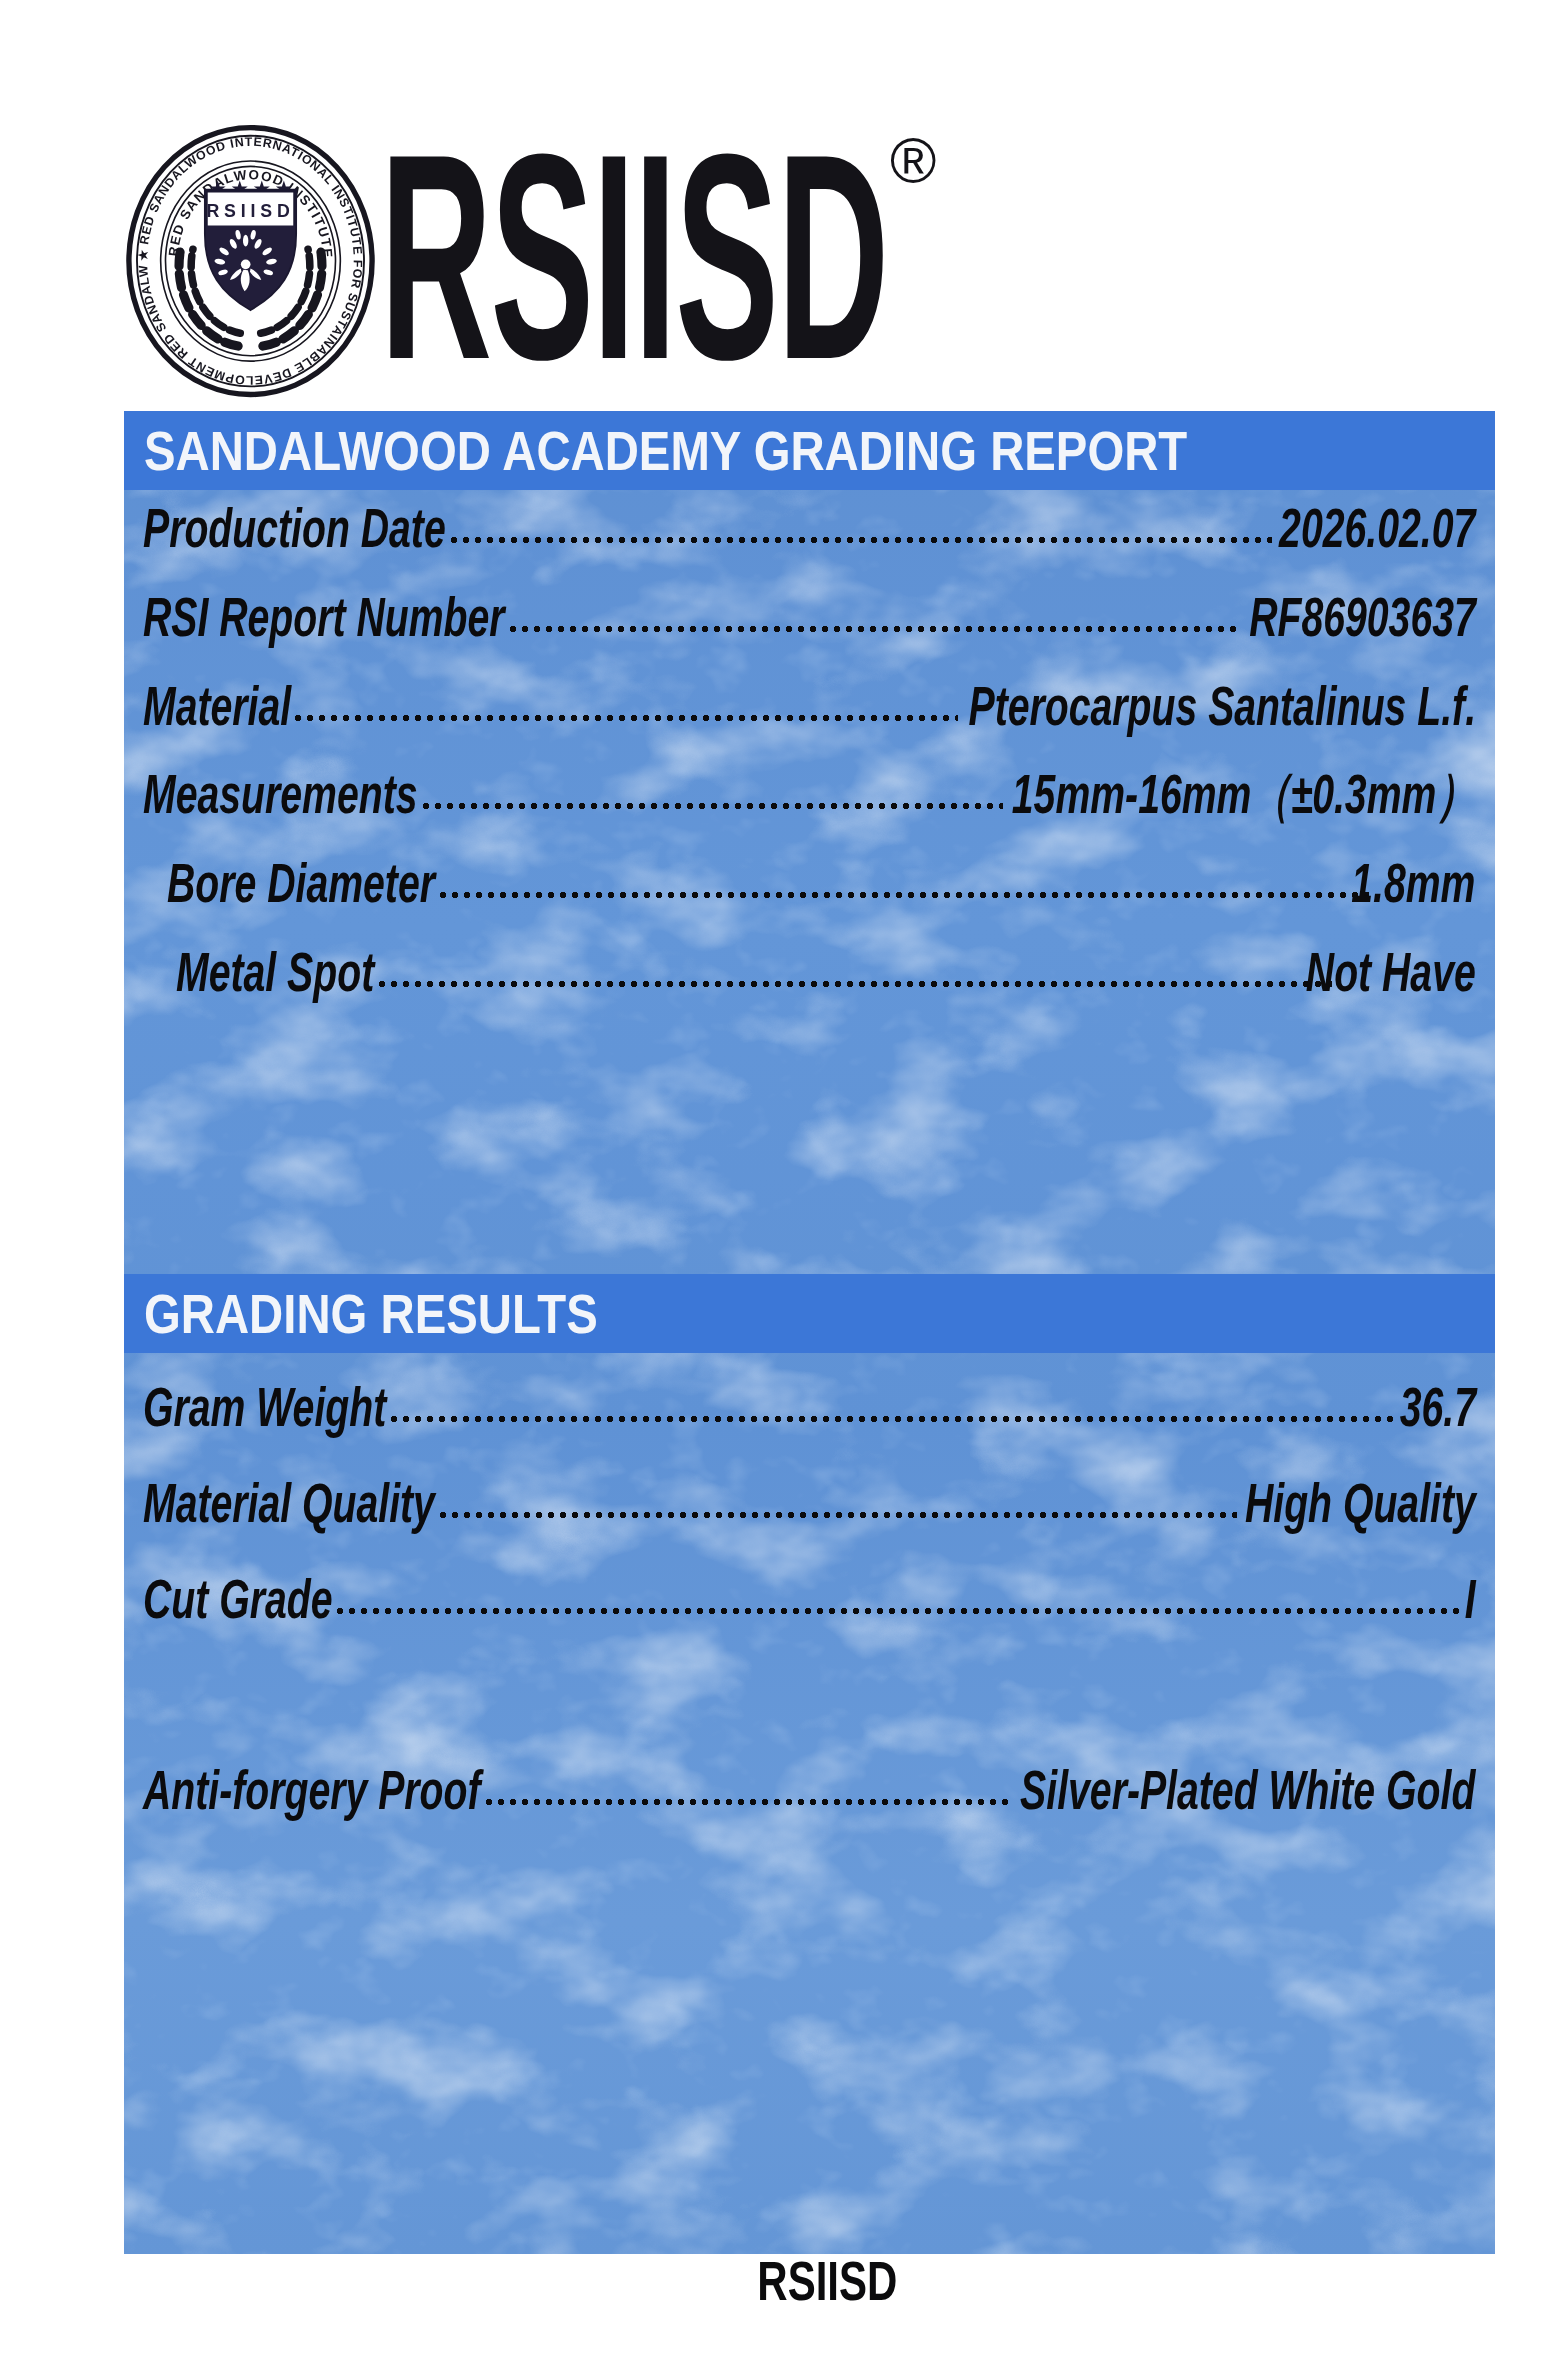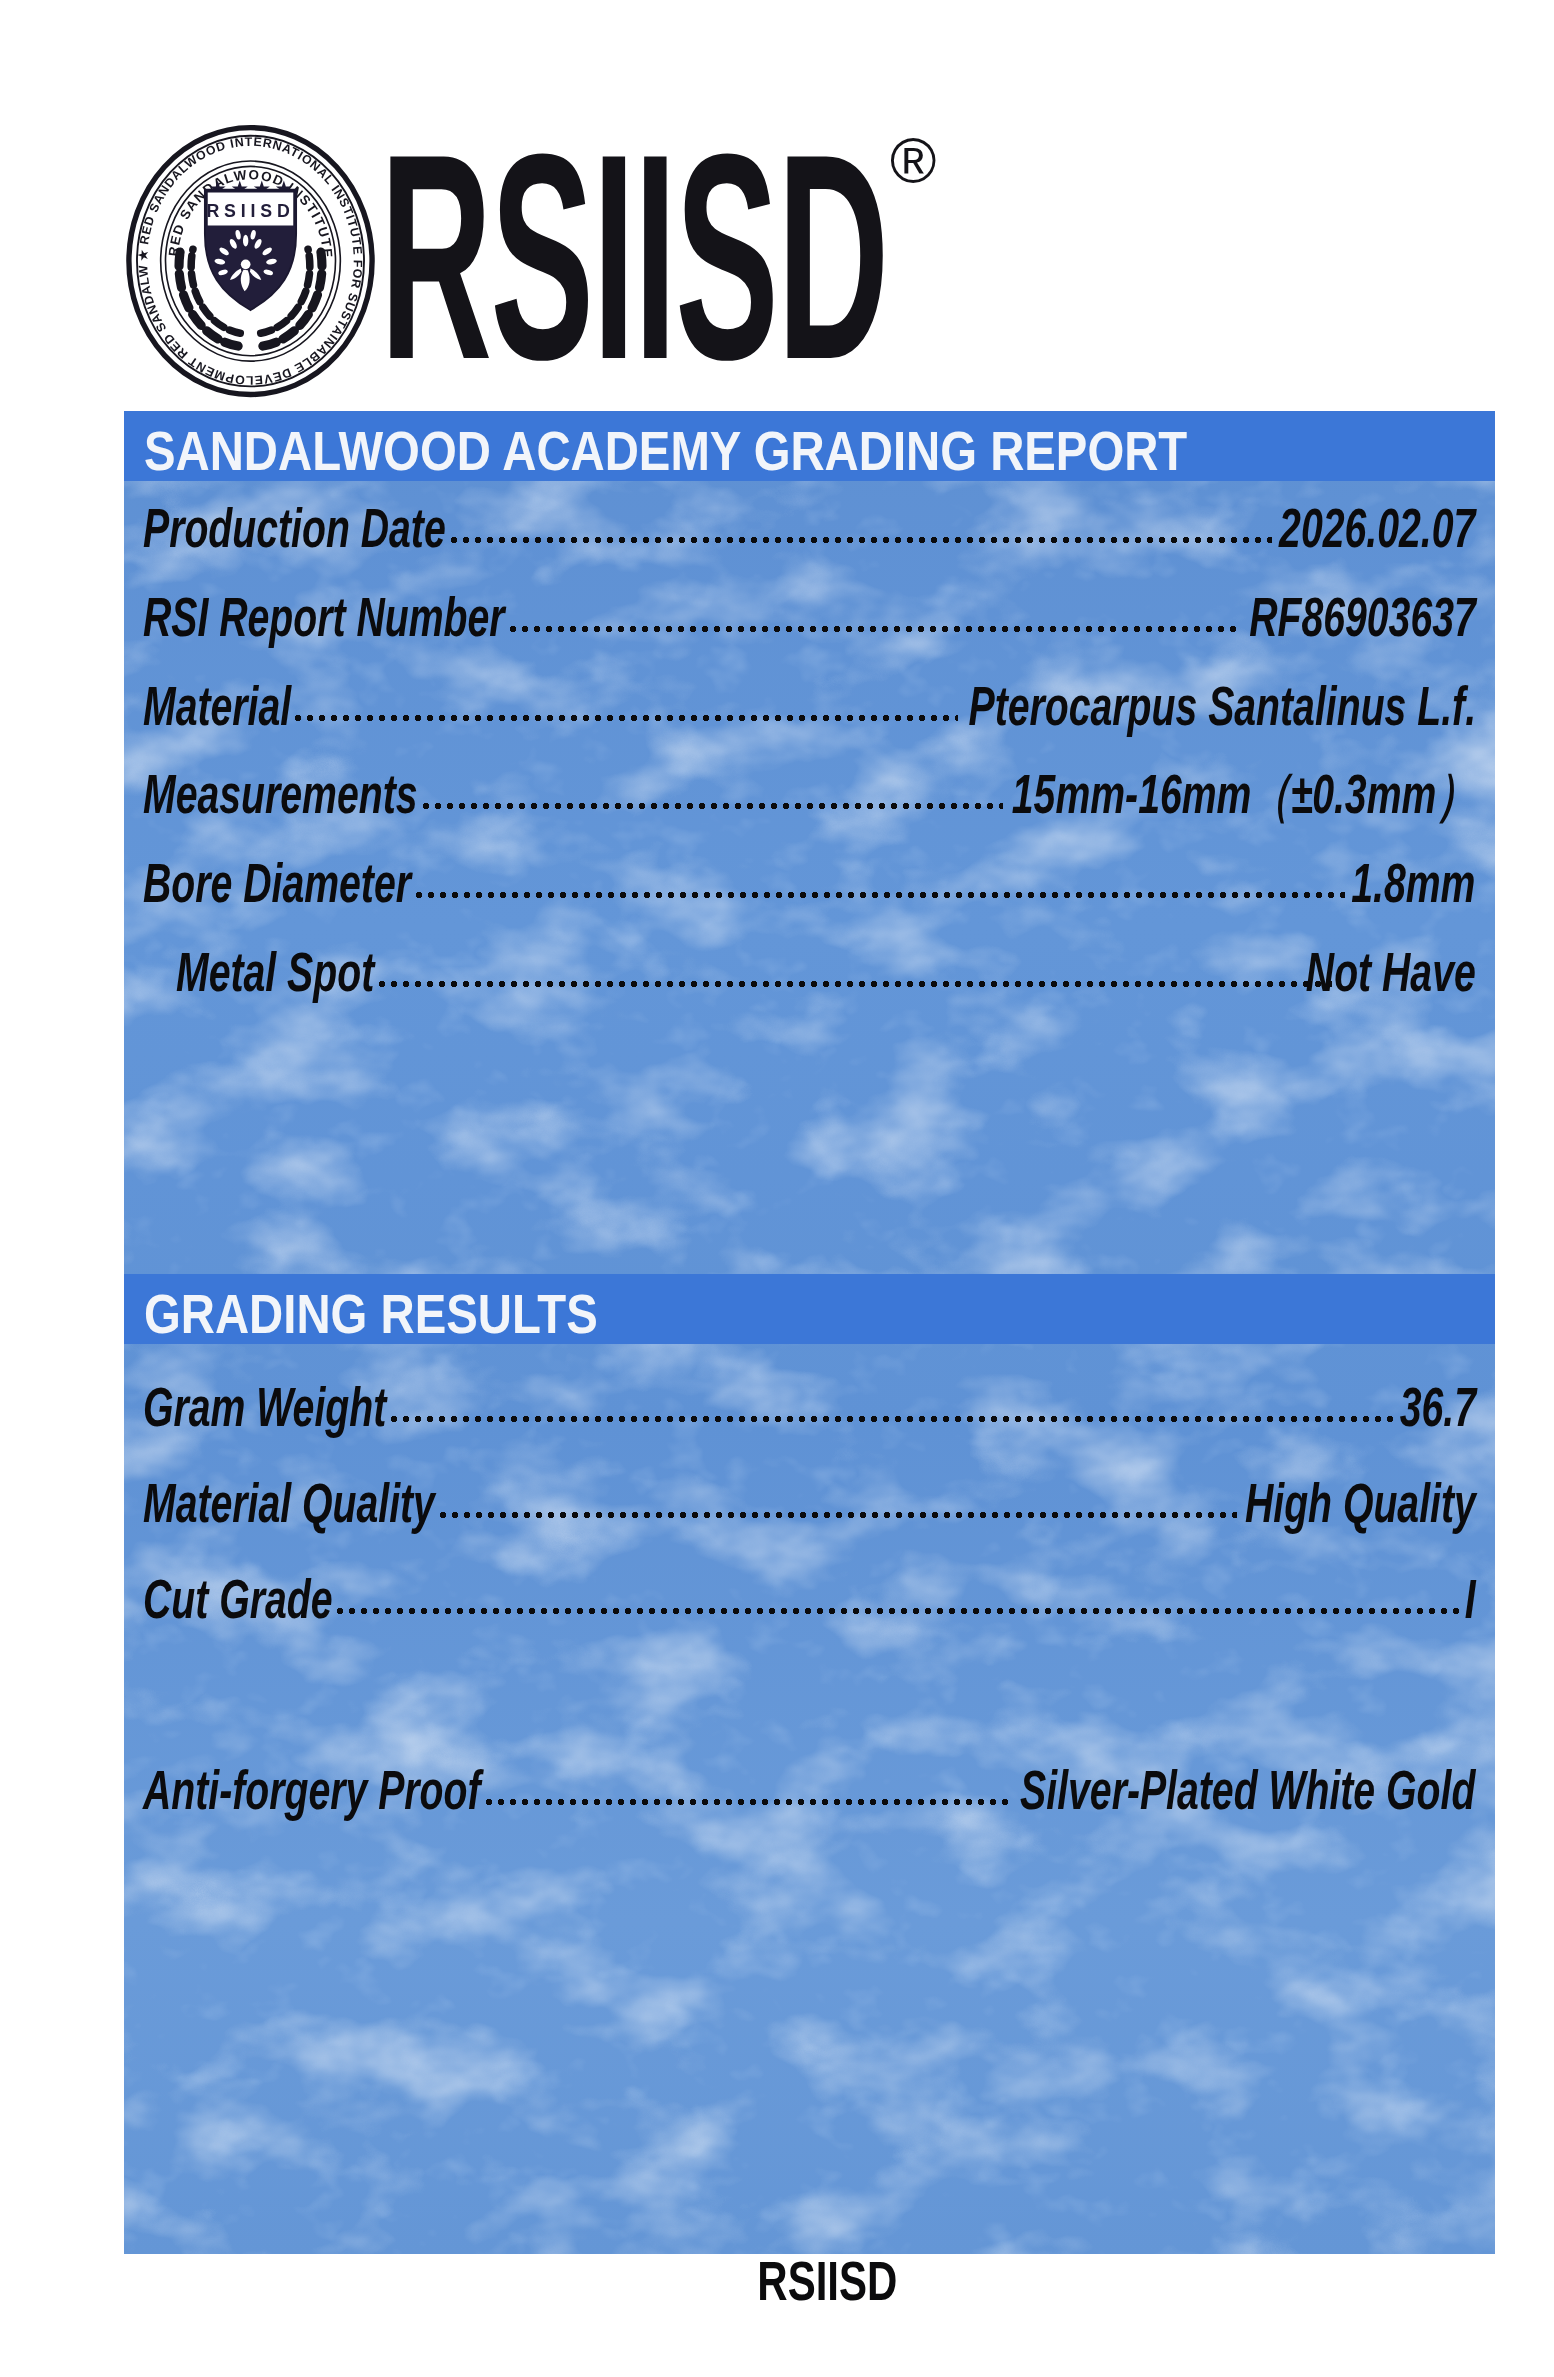--- a/index.html
+++ b/index.html
@@ -26,21 +26,21 @@
     font-size:63px;line-height:63px;color:#141318;font-weight:normal;
   }
   
   .doc{
     position:absolute;left:124px;top:411px;width:1371px;height:1843px;
     background:linear-gradient(180deg,#5e90d3 0%,#6396d8 28%,#5f92d5 55%,#6a9bd9 82%,#6496d6 100%);
     overflow:hidden;
   }
   .doc svg.tex{position:absolute;left:0;top:0;width:100%;height:100%;display:block;}
   .bar{
-    position:absolute;left:0;width:100%;height:70px;
+    position:absolute;left:0;width:100%;height:79px;
     background:#3c77d7;
   }
   .bar1{top:0;}
   .bar2{top:863px;}
   .bar .bartitle{
     position:absolute;left:20.4px;top:0;height:79px;line-height:81px;
     font-size:55px;font-weight:bold;color:#f2f5fa;white-space:nowrap;
     transform:scaleX(0.86);transform-origin:left center;
     letter-spacing:0px;
   }
@@ -57,21 +57,21 @@
   .row .val{right:0;transform:scaleX(0.70);transform-origin:right bottom;}
   .row .dots{
     position:absolute;bottom:24px;height:8px;
     background-image:radial-gradient(circle 3.5px at 50% 50%, #0b0b0d 88%, rgba(0,0,0,0) 100%);
     background-size:12px 8px;
     background-repeat:repeat-x;
     background-position:left bottom;
   }
   
   .r1-0{top:76px;}  .r1-1{top:165px;text-align:right;}  .r1-2{top:254px;}
-  .r1-3{top:342px;}  .r1-4{top:431px;}  .r1-5{top:520px;margin-left:33px;}
+  .r1-3{top:342px;}  .r1-4{top:431px;margin-left:24px;}  .r1-5{top:520px;margin-left:33px;}
   .r2-0{top:955px;} .r2-1{top:1051px;} .r2-2{top:1147px;}
   .r2-3{top:1242px;} .r2-4{top:1338px;} .r2-5{top:1434px;}
   
   .footer{
     position:absolute;left:124px;top:2251px;width:1371px;
     text-align:center;
   }
   .footer .ft-inner{
     display:inline-block;font-size:56px;line-height:59px;font-weight:bold;color:#0b0b0d;
     transform:scaleX(0.75) translateX(24px);transform-origin:center top;letter-spacing:0px;

